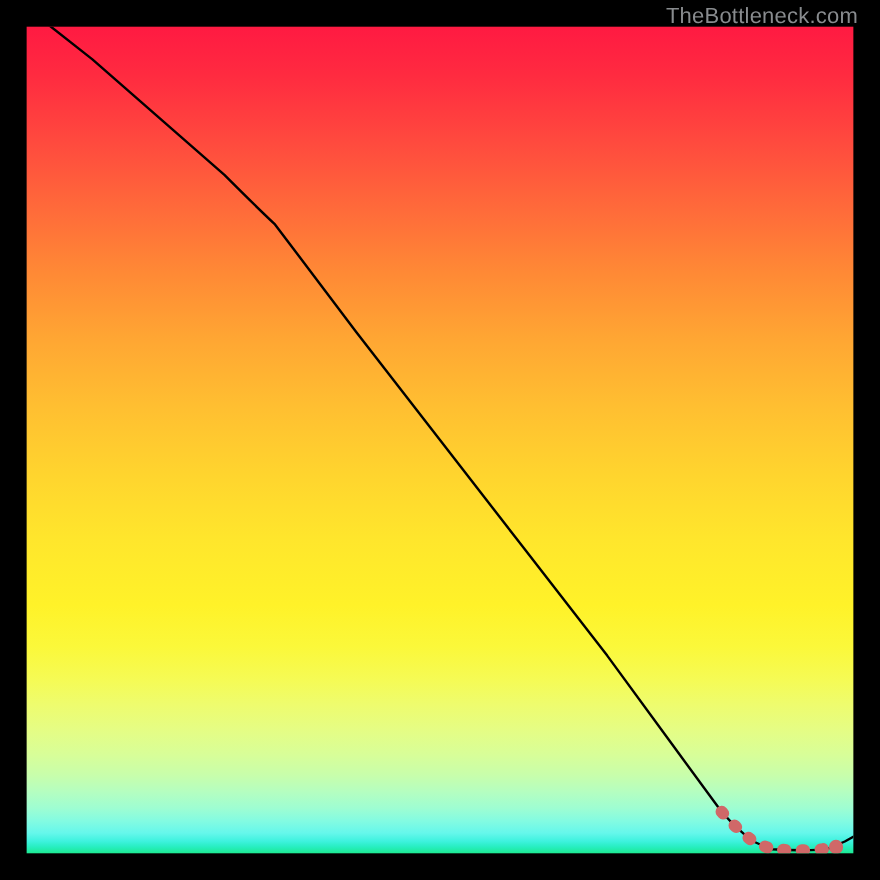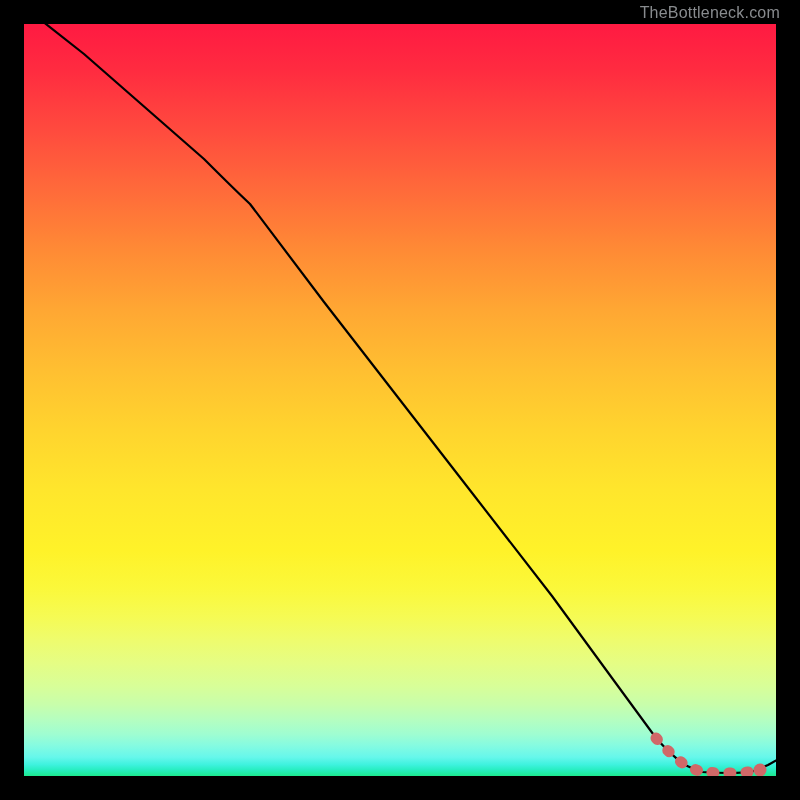--- a/index.html
+++ b/index.html
@@ -61,21 +61,21 @@
     inset: 0;
     width: 752px;
     height: 752px;
     pointer-events: none;
   }
   .watermark {
     position: absolute;
     top: 4px;
     right: 20px;
     color: #888b8e;
-    font-size: 16px;
+    font-size: 20px;
     font-weight: 400;
     letter-spacing: 0.2px;
     user-select: none;
   }
 </style>
 </head>
 <body>
 
 <div class="frame">
 

